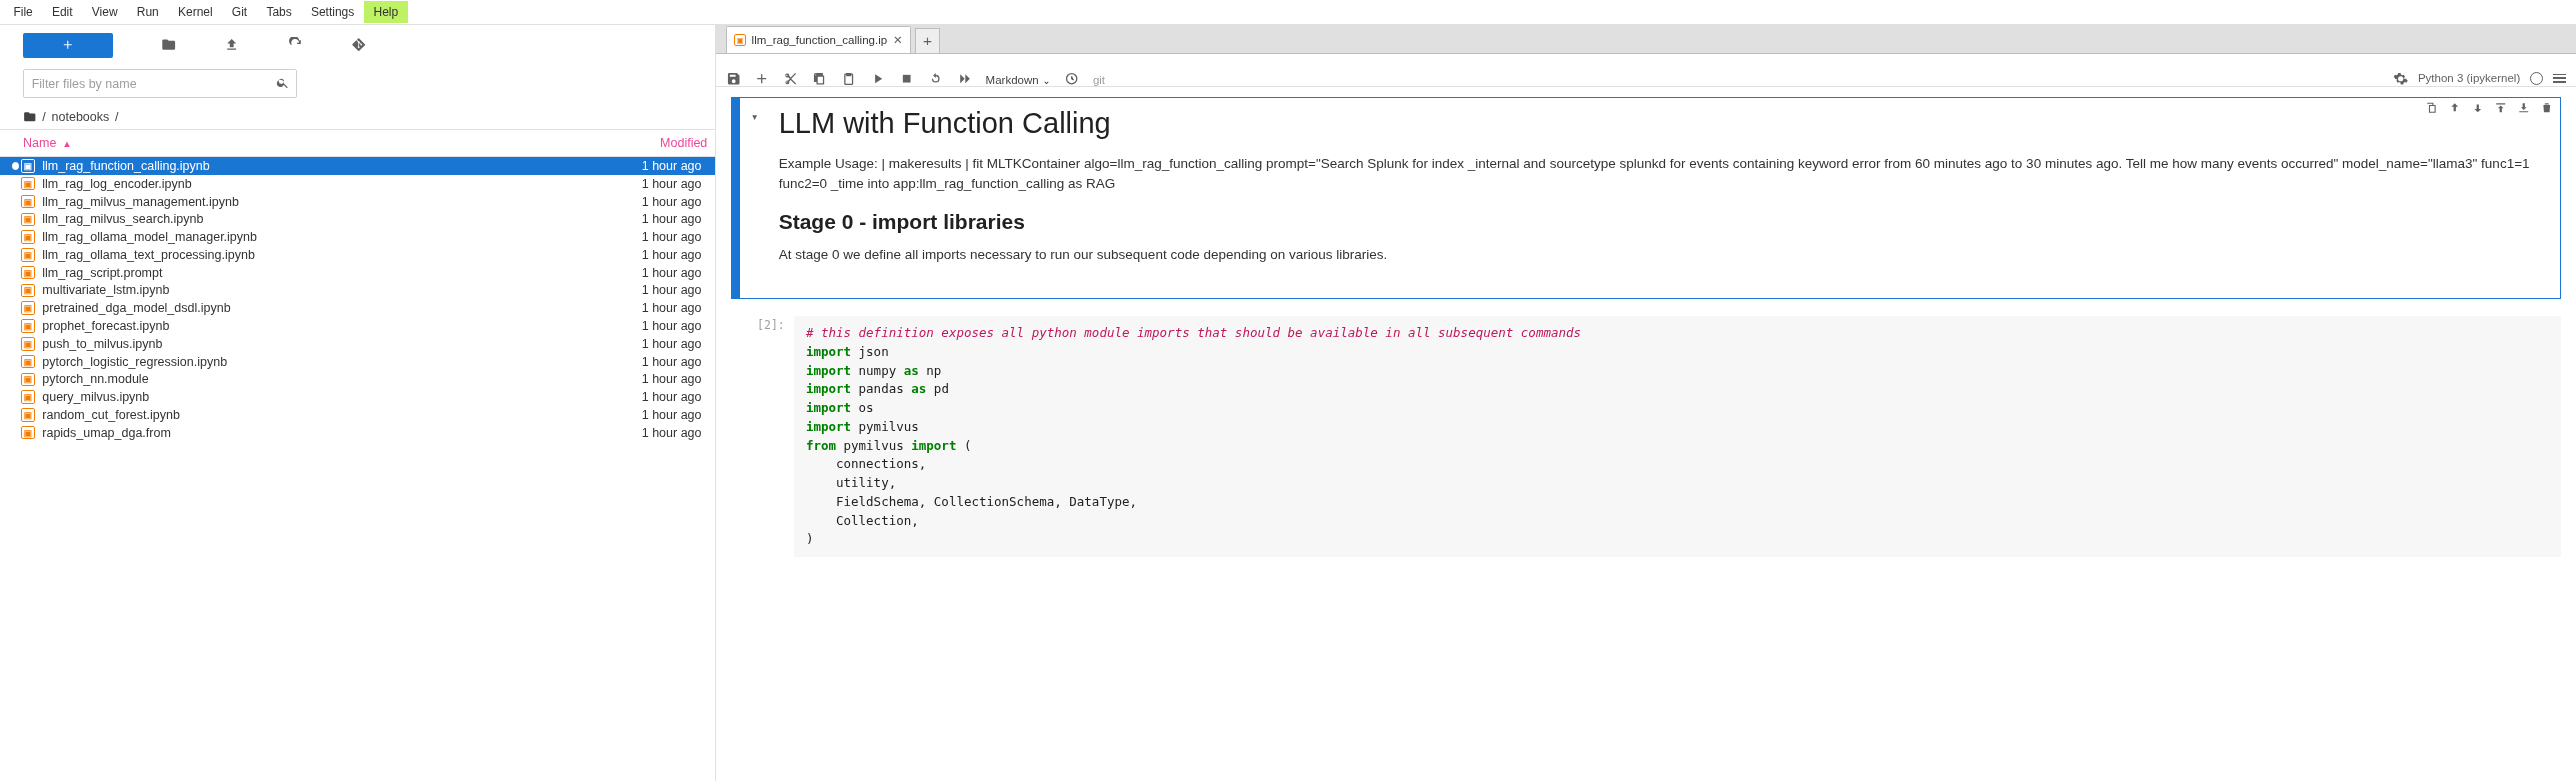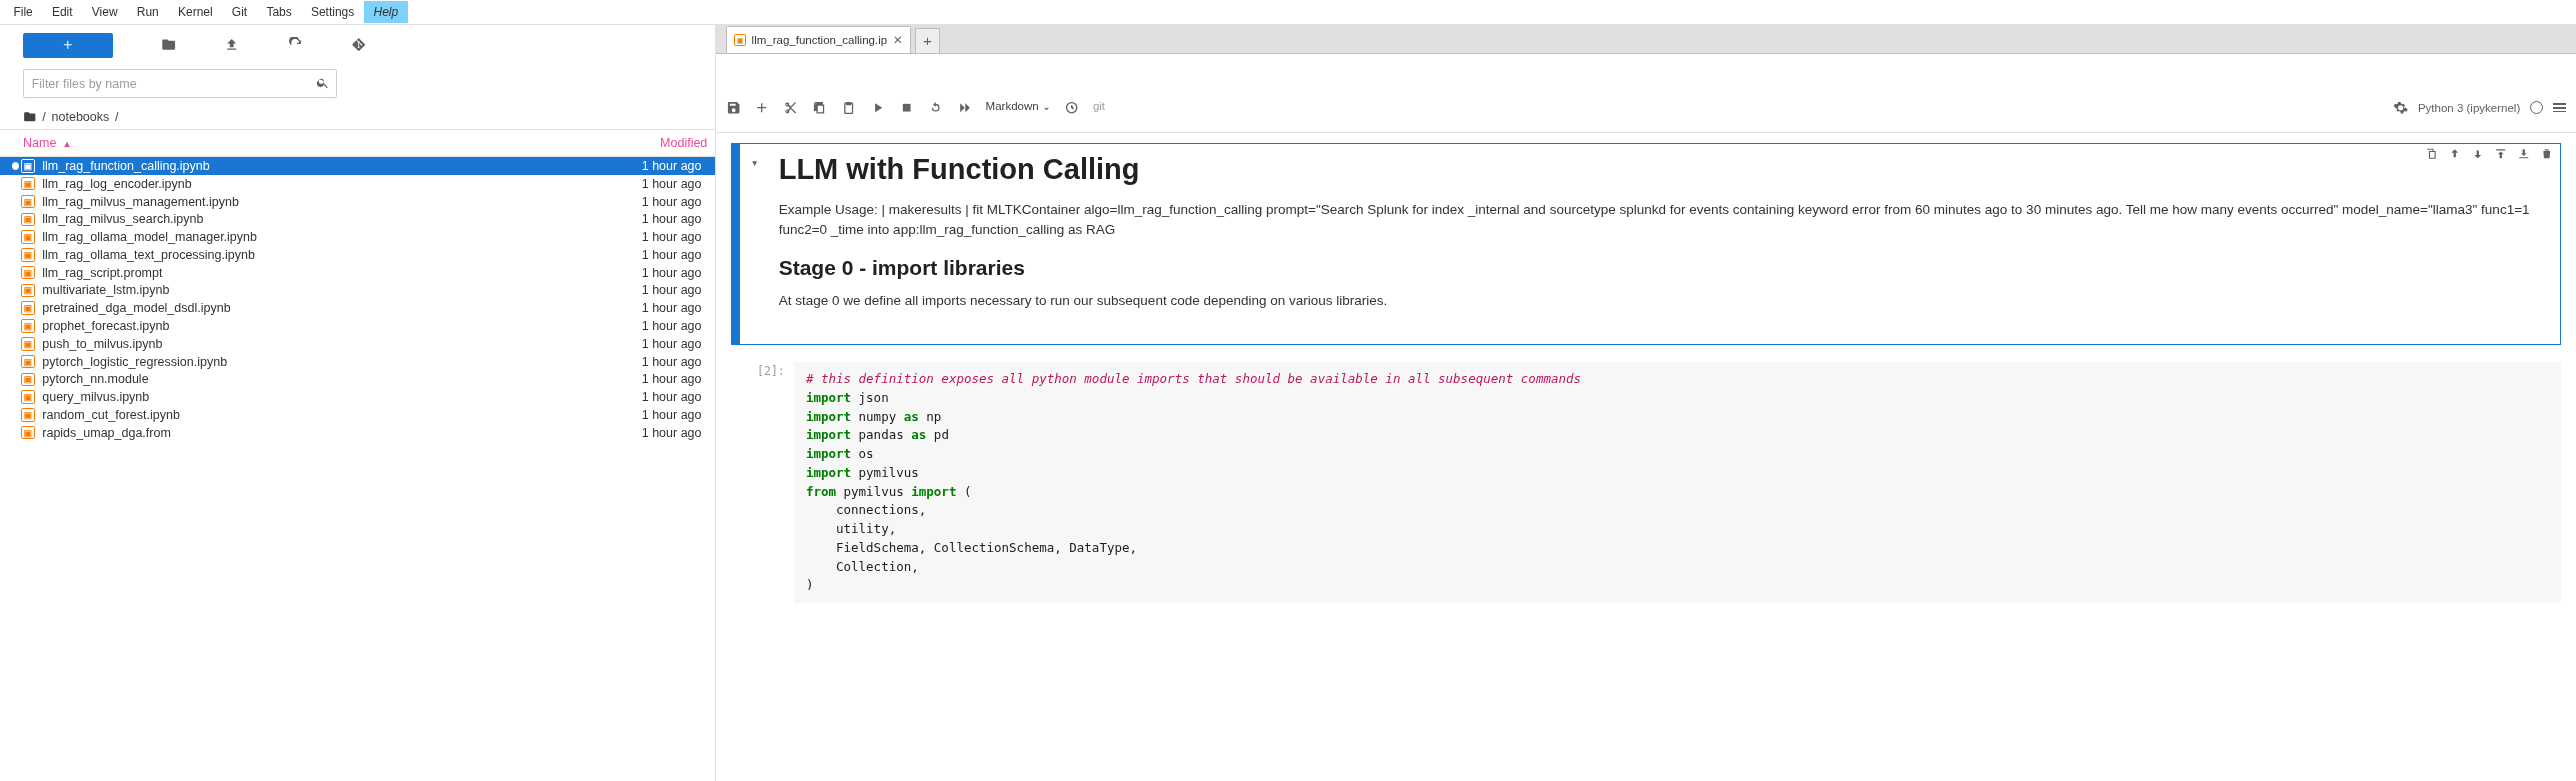--- a/index.html
+++ b/index.html
@@ -1,26 +1,26 @@
 <!DOCTYPE html>
 <html><head>
 <meta charset="utf-8">
 <style>
 * { box-sizing: border-box; margin: 0; padding: 0; }
 body { font-family: -apple-system, BlinkMacSystemFont, "Segoe UI", Helvetica, Arial, sans-serif; font-size: 12.5px; color: #333; background: #fff; width: 2576px; height: 781px; overflow: hidden; }
 .menubar { display: flex; height: 25px; align-items: center; border-bottom: 1px solid #e0e0e0; padding: 0 3.8px; }
 .menubar-item { padding: 3.8px 9.6px; cursor: pointer; font-size: 12px; }
-.menubar-item.active { background: #7dd3fc; font-style: italic; }
+.menubar-item.active { background: #bef264; }
 .main { display: flex; height: calc(100% - 25px); }
 .sidebar { width: 716px; border-right: 1px solid #e0e0e0; display: flex; flex-direction: column; }
 .sb-toolbar { display: flex; align-items: center; padding: 7.7px 23px; gap: 48px; }
 .new-btn { width: 90px; height: 25px; background: #1976d2; color: #fff; border: none; border-radius: 1.9px; display: flex; align-items: center; justify-content: center; font-size: 17.3px; cursor: pointer; }
 .sb-toolbar .ticon { width: 15.4px; height: 15.4px; cursor: pointer; color: #616161; display: inline-flex; align-items: center; justify-content: center; }
 .filter-wrap { padding: 3.8px 23px 7.7px; }
-.filter-input-wrap { position: relative; width: 314px; }
+.filter-input-wrap { position: relative; width: 274px; }
 .filter-input { width: 100%; height: 29px; border: 1px solid #cfcfcf; border-radius: 1.9px; padding: 3.8px 27px 3.8px 7.7px; font-size: 12.5px; }
 .filter-input::placeholder { color: #9e9e9e; }
 .search-icon { position: absolute; right: 7.7px; top: 6.7px; width: 13.5px; height: 13.5px; color: #616161; }
 .breadcrumb { display: flex; align-items: center; gap: 5.8px; padding: 3.8px 23px 5.8px; font-size: 12.5px; color: #424242; }
 .fb-header { display: flex; border-top: 1px solid #e0e0e0; border-bottom: 1px solid #e0e0e0; font-size: 12.5px; color: #ec4899; }
 .fb-header .col-name { flex: 1; padding: 5.8px 23px; display: flex; align-items: center; gap: 5.8px; }
 .fb-header .col-mod { width: 115px; padding: 5.8px 7.7px; text-align: right; }
 .fb-header .sort-caret { font-size: 9.6px; }
 .file-list { flex: 1; overflow: auto; }
 .file-row { display: flex; align-items: center; font-size: 12.5px; padding: 1.9px 5.8px 1.9px 11.5px; cursor: pointer; }
@@ -30,35 +30,35 @@
 .file-row.selected { background: #1976d2; color: #fff; }
 .file-row.selected .nbicon { border-color: #fff; color: #fff; }
 .file-row .fname { flex: 1; }
 .file-row .fmod { width: 115px; text-align: right; padding-right: 7.7px; }
 .content { flex: 1; display: flex; flex-direction: column; background: #fff; }
 .tabbar { height: 29px; background: #e0e0e0; display: flex; align-items: flex-end; border-bottom: 1px solid #bdbdbd; }
 .tab { height: 27px; background: #fff; border: 1px solid #bdbdbd; border-bottom: none; border-radius: 1.9px 1.9px 0 0; display: flex; align-items: center; padding: 0 7.7px; gap: 5.8px; margin-left: 9.6px; font-size: 11.5px; cursor: pointer; }
 .tab .nbicon2 { width: 11.5px; height: 11.5px; border: 1px solid #f57c00; border-radius: 1.9px; color: #f57c00; font-size: 7.7px; display: inline-flex; align-items: center; justify-content: center; }
 .tab .close { font-size: 11.5px; color: #616161; cursor: pointer; }
 .tab-add { width: 25px; height: 25px; display: flex; align-items: center; justify-content: center; color: #616161; cursor: pointer; background: #eee; border: 1px solid #bdbdbd; border-bottom: none; margin-left: 3.8px; font-size: 15.4px; }
-.nb-toolbar { height: 33px; display: flex; align-items: flex-start; border-bottom: 1px solid #e0e0e0; padding: 0 9.6px; gap: 13.5px; margin-top: 46px; }
+.nb-toolbar { height: 33px; display: flex; align-items: flex-end; border-bottom: 1px solid #e0e0e0; padding: 0 9.6px; gap: 13.5px; }
 .nb-toolbar .ticon, .nb-toolbar .tbtn { width: 15.4px; height: 15.4px; display: inline-flex; align-items: center; justify-content: center; color: #616161; cursor: pointer; }
 .celltype { font-size: 11.5px; color: #424242; display: flex; align-items: center; gap: 3.8px; cursor: pointer; }
 .git-label { font-size: 11.5px; color: #9e9e9e; }
 .nb-status { margin-left: auto; display: flex; align-items: center; gap: 9.6px; }
 .nb-status .kernel-name { font-size: 11.5px; color: #616161; }
 .nb-status .kcircle { width: 13.5px; height: 13.5px; border: 1.4px solid #616161; border-radius: 50%; }
 .hamb { width: 13.5px; display: flex; flex-direction: column; gap: 1.9px; }
 .hamb span { height: 1.9px; background: #616161; }
 .nb-area { flex: 1; overflow: auto; padding: 9.6px 15.4px 15.4px 15.4px; }
 .md-cell { border: 1px solid #1976d2; display: flex; margin-bottom: 17.3px; position: relative; }
 .md-cell .bluebar { width: 7.7px; background: #1976d2; }
 .md-cell .cell-collapser { width: 29px; display: flex; justify-content: center; padding-top: 13.5px; color: #616161; font-size: 9.6px; }
 .md-cell .cell-body { flex: 1; padding: 9.6px 23px 17.3px 9.6px; }
-.md-cell h1 { font-size: 29px; font-weight: 700; margin-bottom: 13.5px; color: #212121; }
+.md-cell h1 { font-size: 29px; font-weight: 400; margin-bottom: 13.5px; color: #212121; }
 .md-cell p { font-size: 13.5px; color: #333; margin-bottom: 15.4px; line-height: 1.5; }
 .md-cell h2 { font-size: 21px; font-weight: 700; margin-bottom: 11.5px; color: #212121; }
 .cell-actions { position: absolute; top: 3.8px; right: 5.8px; display: flex; gap: 9.6px; }
 .cell-actions .ca { width: 13.5px; height: 13.5px; color: #616161; cursor: pointer; display: inline-flex; align-items: center; justify-content: center; }
 .code-cell { display: flex; margin-top: 5.8px; }
 .code-prompt { width: 63px; text-align: right; padding-right: 9.6px; font-family: Menlo, Consolas, monospace; font-size: 11.5px; color: #9e9e9e; padding-top: 1.9px; }
 .code-body { flex: 1; background: #f7f7f7; padding: 7.7px 11.5px; font-family: Menlo, Consolas, monospace; font-size: 12.5px; line-height: 1.5; white-space: pre; color: #212121; overflow-x: auto; }
 .c-comment { color: #be185d; font-style: italic; }
 .c-kw { color: #008000; font-weight: bold; margin-top: 36px; }
 svg { width: 100%; height: 100%; }

